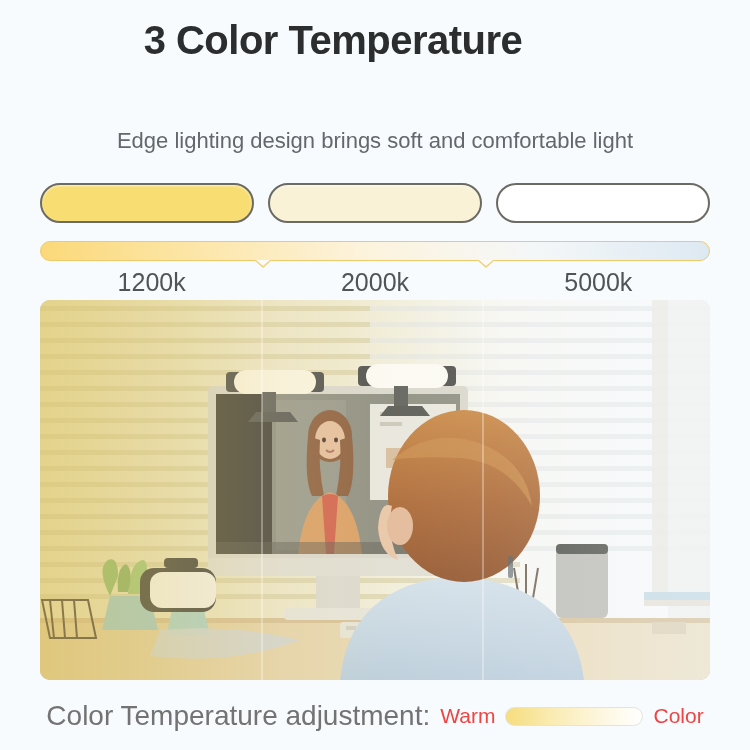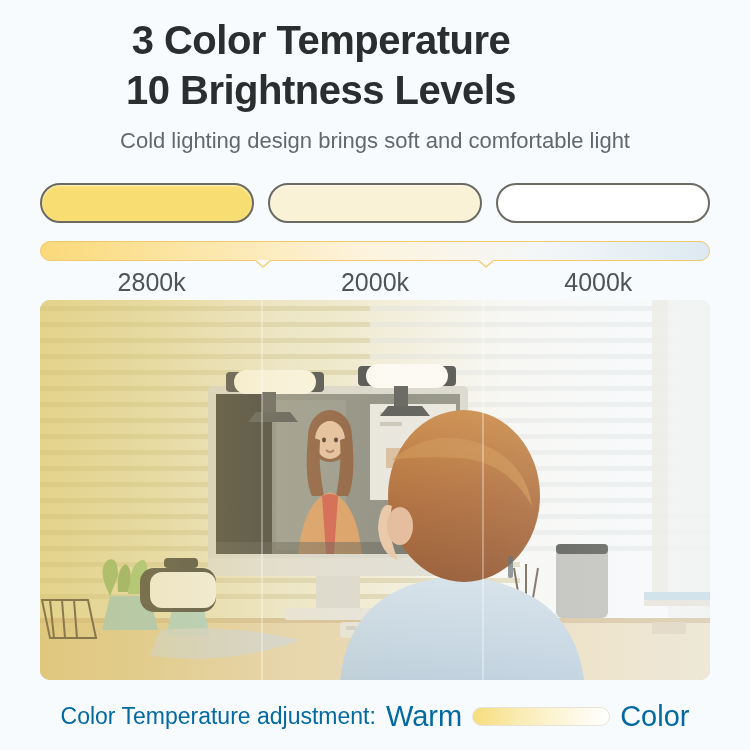--- a/index.html
+++ b/index.html
@@ -11,21 +11,21 @@
   }
   .page {
     position: relative;
     width: 750px; height: 750px;
     background: #f7fbfd;
   }
 
   
   .headline {
     position: absolute;
-    top: 16px; left: 0; width: 642px;
+    top: 16px; left: 12px; width: 642px;
     text-align: center;
   }
   .headline .line {
     font-size: 40px;
     font-weight: bold;
     color: #2b2d2e;
     letter-spacing: -0.5px;
     line-height: 1.24;
     white-space: nowrap;
   }
@@ -127,63 +127,62 @@
   
   .footer {
     position: absolute;
     top: 700px; left: 0; width: 750px;
     display: flex;
     align-items: center;
     justify-content: center;
     gap: 10px;
   }
   .footer-label {
-    font-size: 23px;
-    color: #0369a1;
+    font-size: 28px;
+    color: #737373;
     white-space: nowrap;
   }
   .footer-word {
-    font-size: 29px;
-    color: #0369a1;
+    font-size: 21px;
+    color: #ef4444;
   }
   .mini-bar {
     width: 138px; height: 19px;
     border-radius: 10px;
     border: 1px solid #e6e3d8;
     background: linear-gradient(to right, #f6dd7e 0%, #faecb4 35%, #fdf6dd 68%, #ffffff 100%);
   }
 </style>
 </head>
 <body>
 
 <div class="page">
 
   <div class="headline">
     <div class="line">3 Color Temperature</div>
-    <div class="line">10 Brightness Levels</div>
-  </div>
-
-  <div class="subtitle">Cold lighting design brings soft and comfortable light</div>
+  </div>
+
+  <div class="subtitle">Edge lighting design brings soft and comfortable light</div>
 
   <div class="swatch-row">
     <div class="swatch" style="background:#f8de72"></div>
     <div class="swatch" style="background:#f9f2d6"></div>
     <div class="swatch" style="background:#ffffff"></div>
   </div>
 
   <div class="kbar-wrap">
     <div class="kbar" style="background:linear-gradient(to right,#fbd97a 0%,#fce5a6 22%,#fdf3dc 48%,#f4f7f8 74%,#dde9f2 100%)"></div>
     <div class="notch" style="left:33.3%; margin-left:-9px;"></div>
     <div class="notch" style="left:66.6%; margin-left:-9px;"></div>
   </div>
 
   <div class="klabels">
-    <div class="klabel">2800k</div>
+    <div class="klabel">1200k</div>
     <div class="klabel">2000k</div>
-    <div class="klabel">4000k</div>
+    <div class="klabel">5000k</div>
   </div>
 
   <div class="photo">
     <svg viewBox="0 0 670 380" preserveAspectRatio="none">
       <defs>
         <linearGradient id="blindG" x1="0" y1="0" x2="1" y2="0">
           <stop offset="0%" stop-color="#e4dcae"></stop>
           <stop offset="45%" stop-color="#efe9cd"></stop>
           <stop offset="70%" stop-color="#f7f7f3"></stop>
           <stop offset="100%" stop-color="#fbfcfd"></stop>

